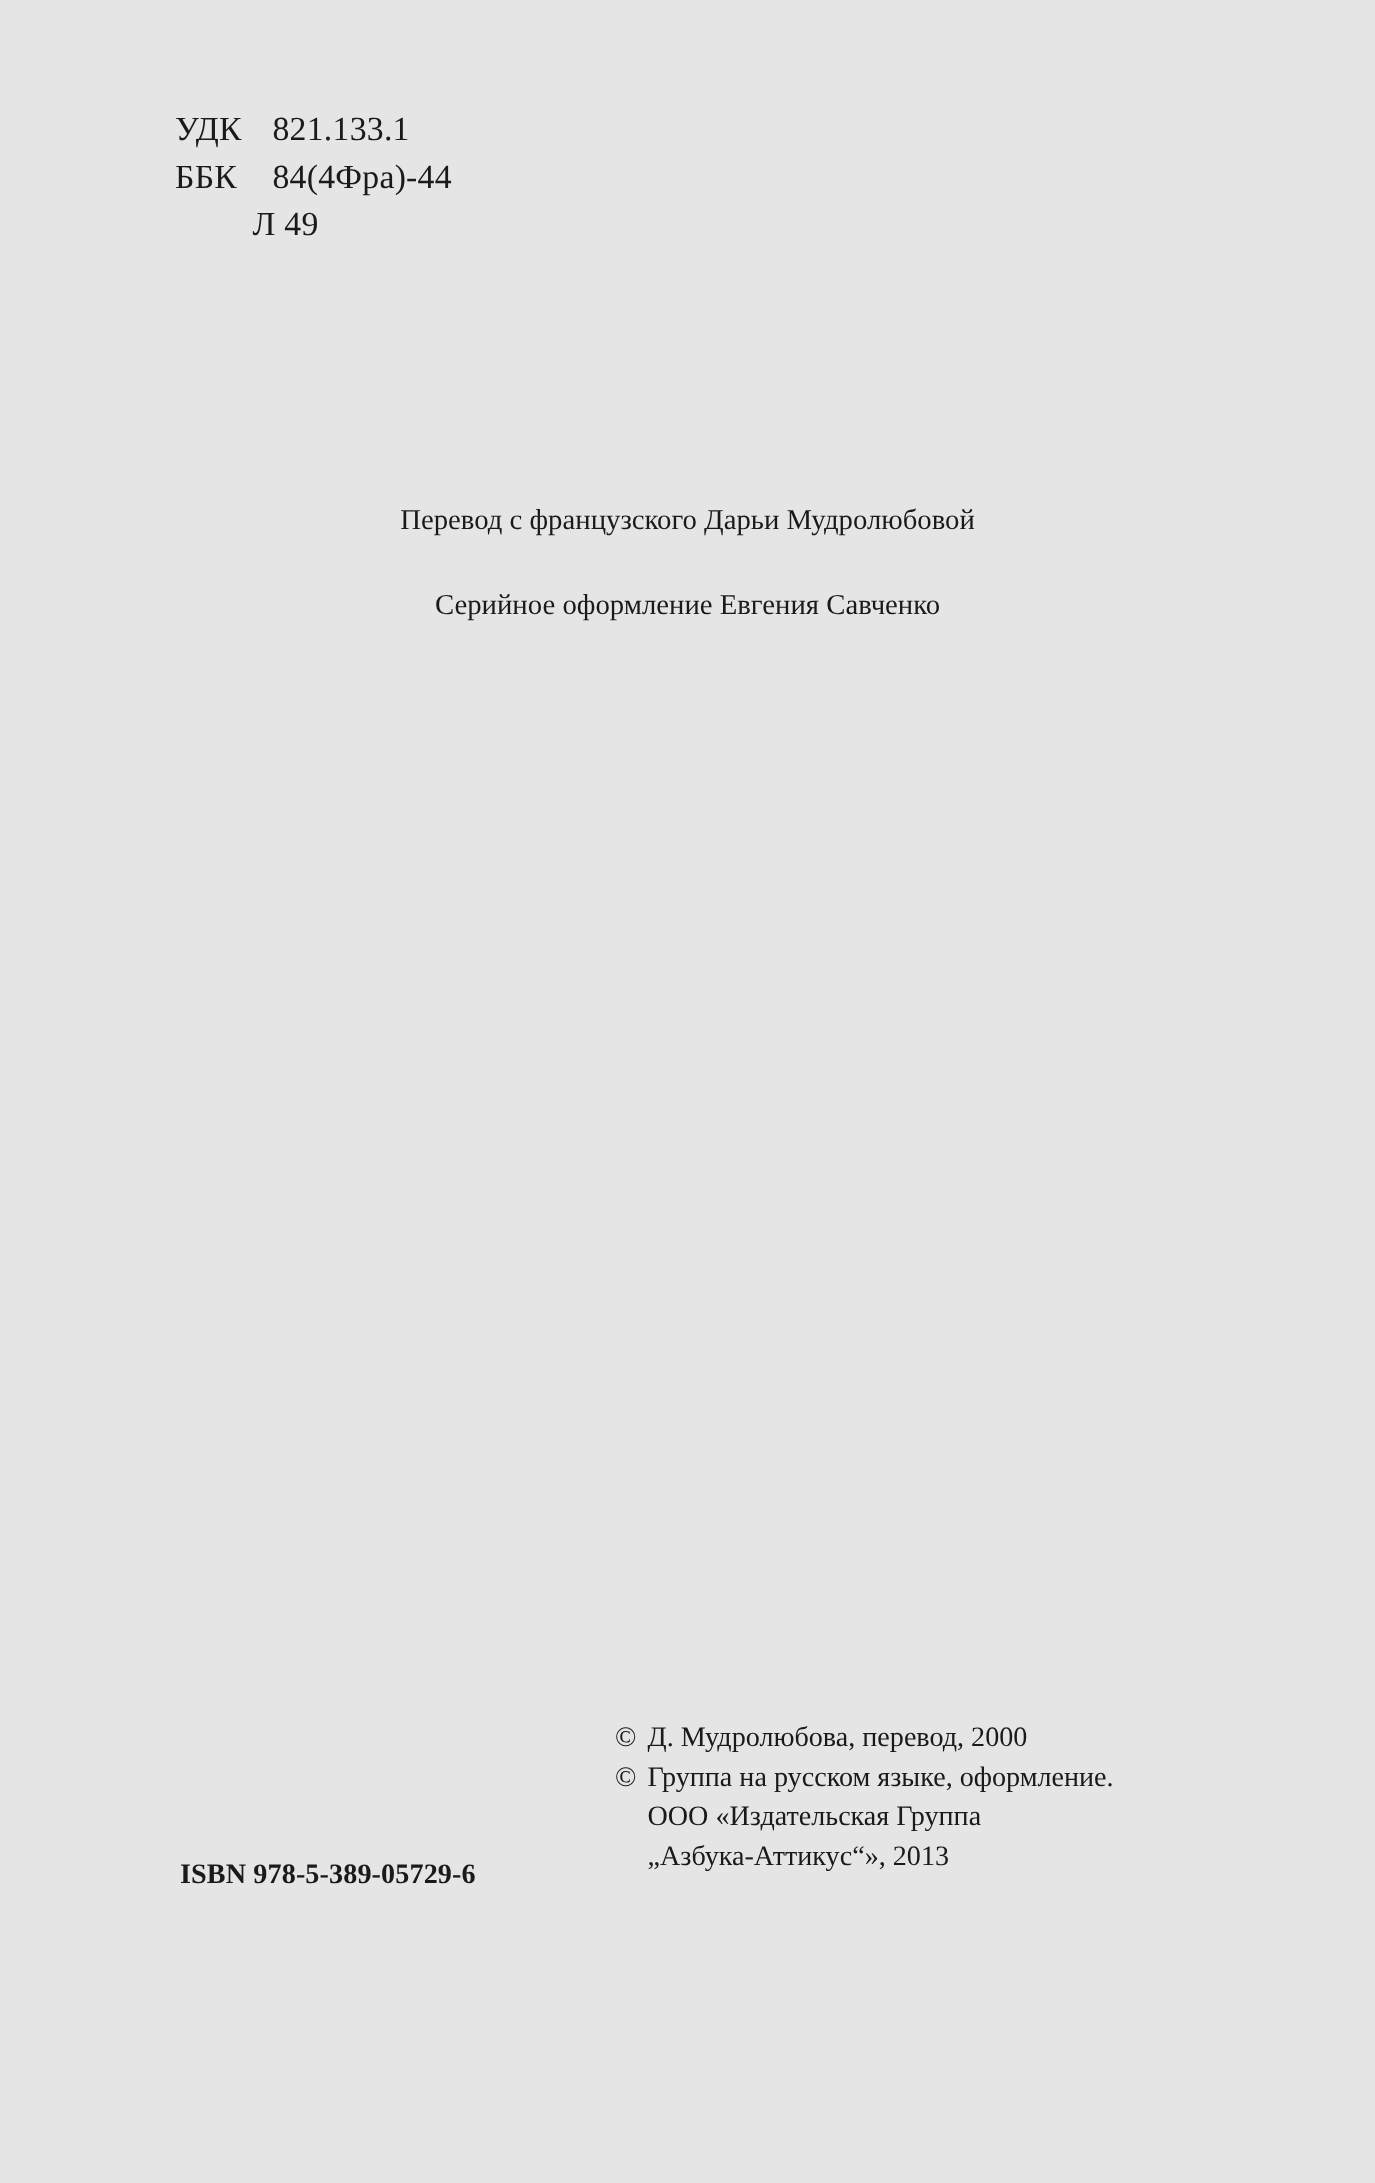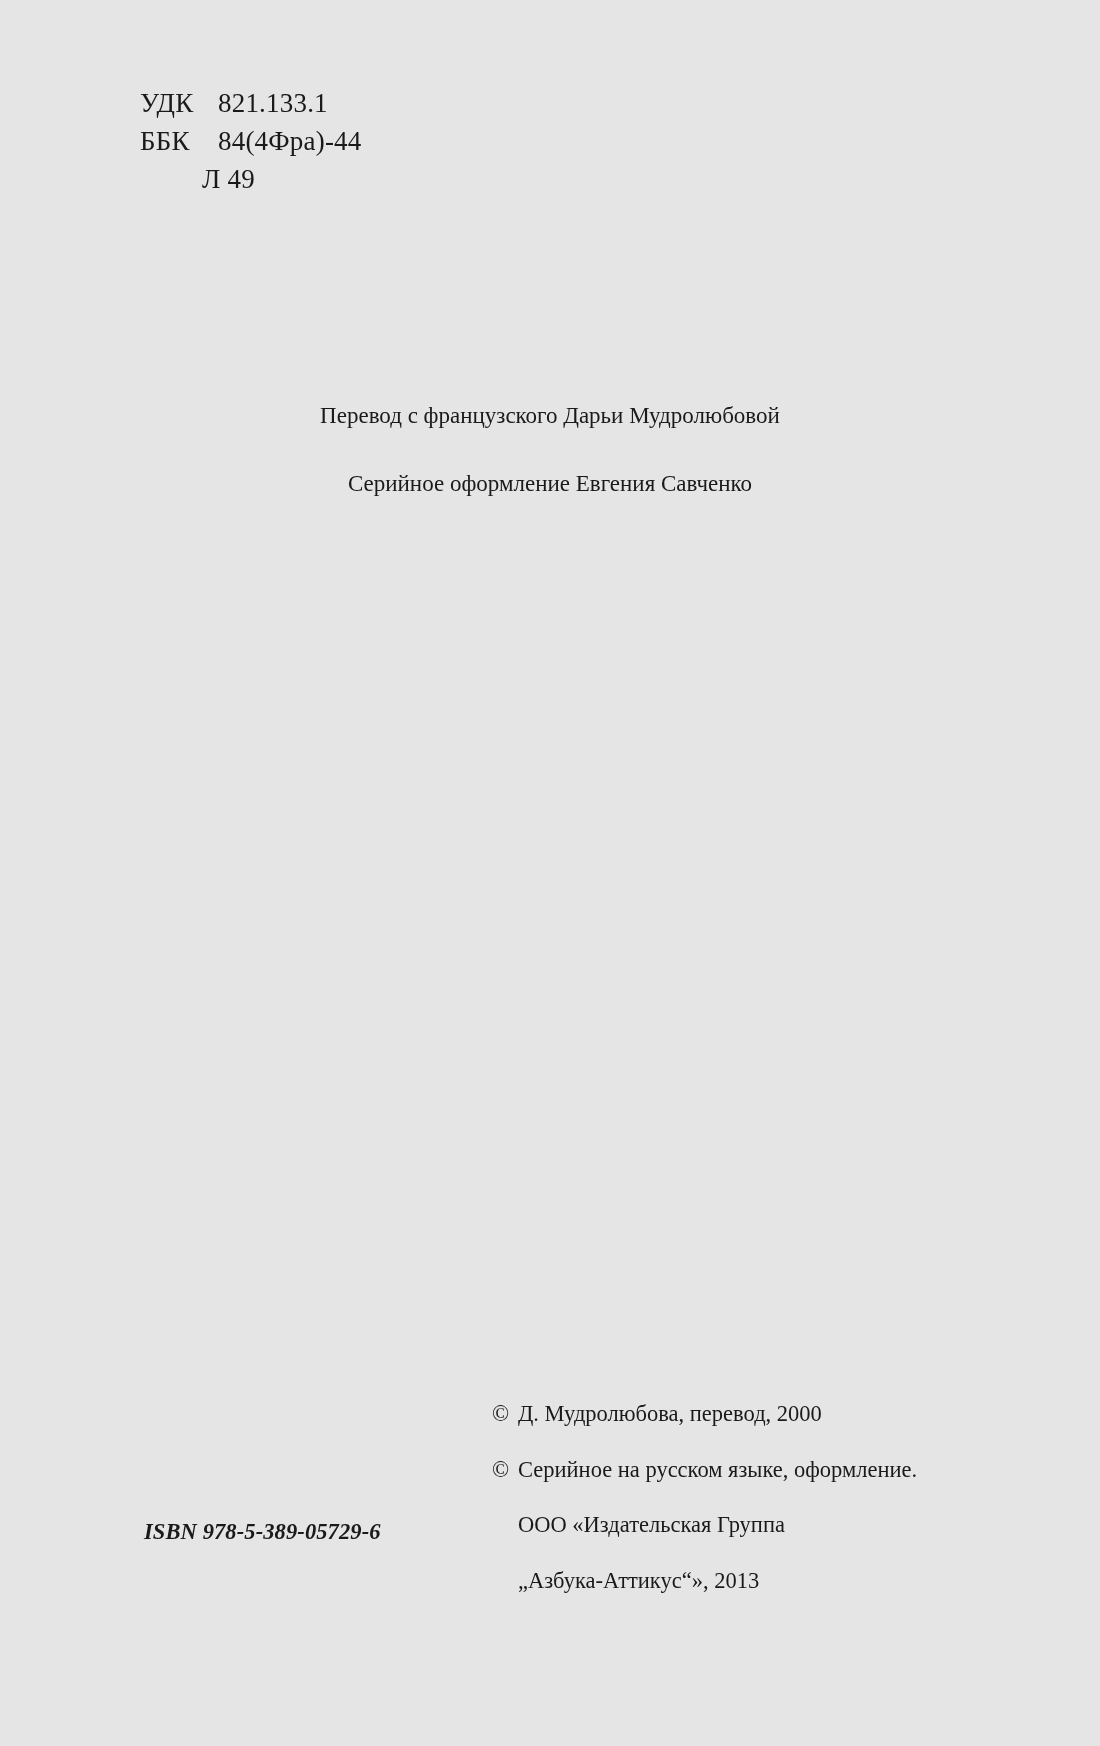--- a/index.html
+++ b/index.html
@@ -61,65 +61,63 @@
   .copyright {
     position: absolute;
     left: 492px;
     top: 1374px;
     font-size: 22.5px;
     line-height: 31.5px;
   }
   .cp-line {
     display: block;
     white-space: nowrap;
-    margin-top: 24px;
   }
   .cp-line .sym {
     display: inline-block;
     width: 26px;
   }
   .cp-line.cont {
     padding-left: 26px;
   }
   .cp-line .reg {
     font-size: 15px;
     vertical-align: super;
     line-height: 0;
   }
 
   
   .isbn {
     position: absolute;
     left: 144px;
-    top: 1519px;
+    top: 1486px;
     font-size: 22.5px;
     font-weight: bold;
     letter-spacing: 0.1px;
     white-space: nowrap;
-    font-style: italic;
   }
 </style>
 </head>
 <body>
 
 <div class="page">
 
   <div class="class-block">
     <span class="class-row"><span class="lbl">УДК</span><span>821.133.1</span></span>
     <span class="class-row"><span class="lbl">ББК</span><span>84(4Фра)-44</span></span>
     <span class="class-row indent"><span>Л 49</span></span>
   </div>
 
   <div class="credits">
     <span class="line">Перевод с французского Дарьи Мудролюбовой</span>
     <span class="line">Серийное оформление Евгения Савченко</span>
   </div>
 
   <div class="copyright">
     <span class="cp-line"><span class="sym">©</span><span>Д. Мудролюбова, перевод, 2000</span></span>
-    <span class="cp-line"><span class="sym">©</span><span>Серийное на русском языке, оформление.</span></span>
+    <span class="cp-line"><span class="sym">©</span><span>Группа на русском языке, оформление.</span></span>
     <span class="cp-line cont">ООО «Издательская Группа</span>
     <span class="cp-line cont">„Азбука-Аттикус“», 2013</span>
   </div>
 
   <div class="isbn">ISBN 978-5-389-05729-6</div>
 
 </div>
 
 </body></html>

